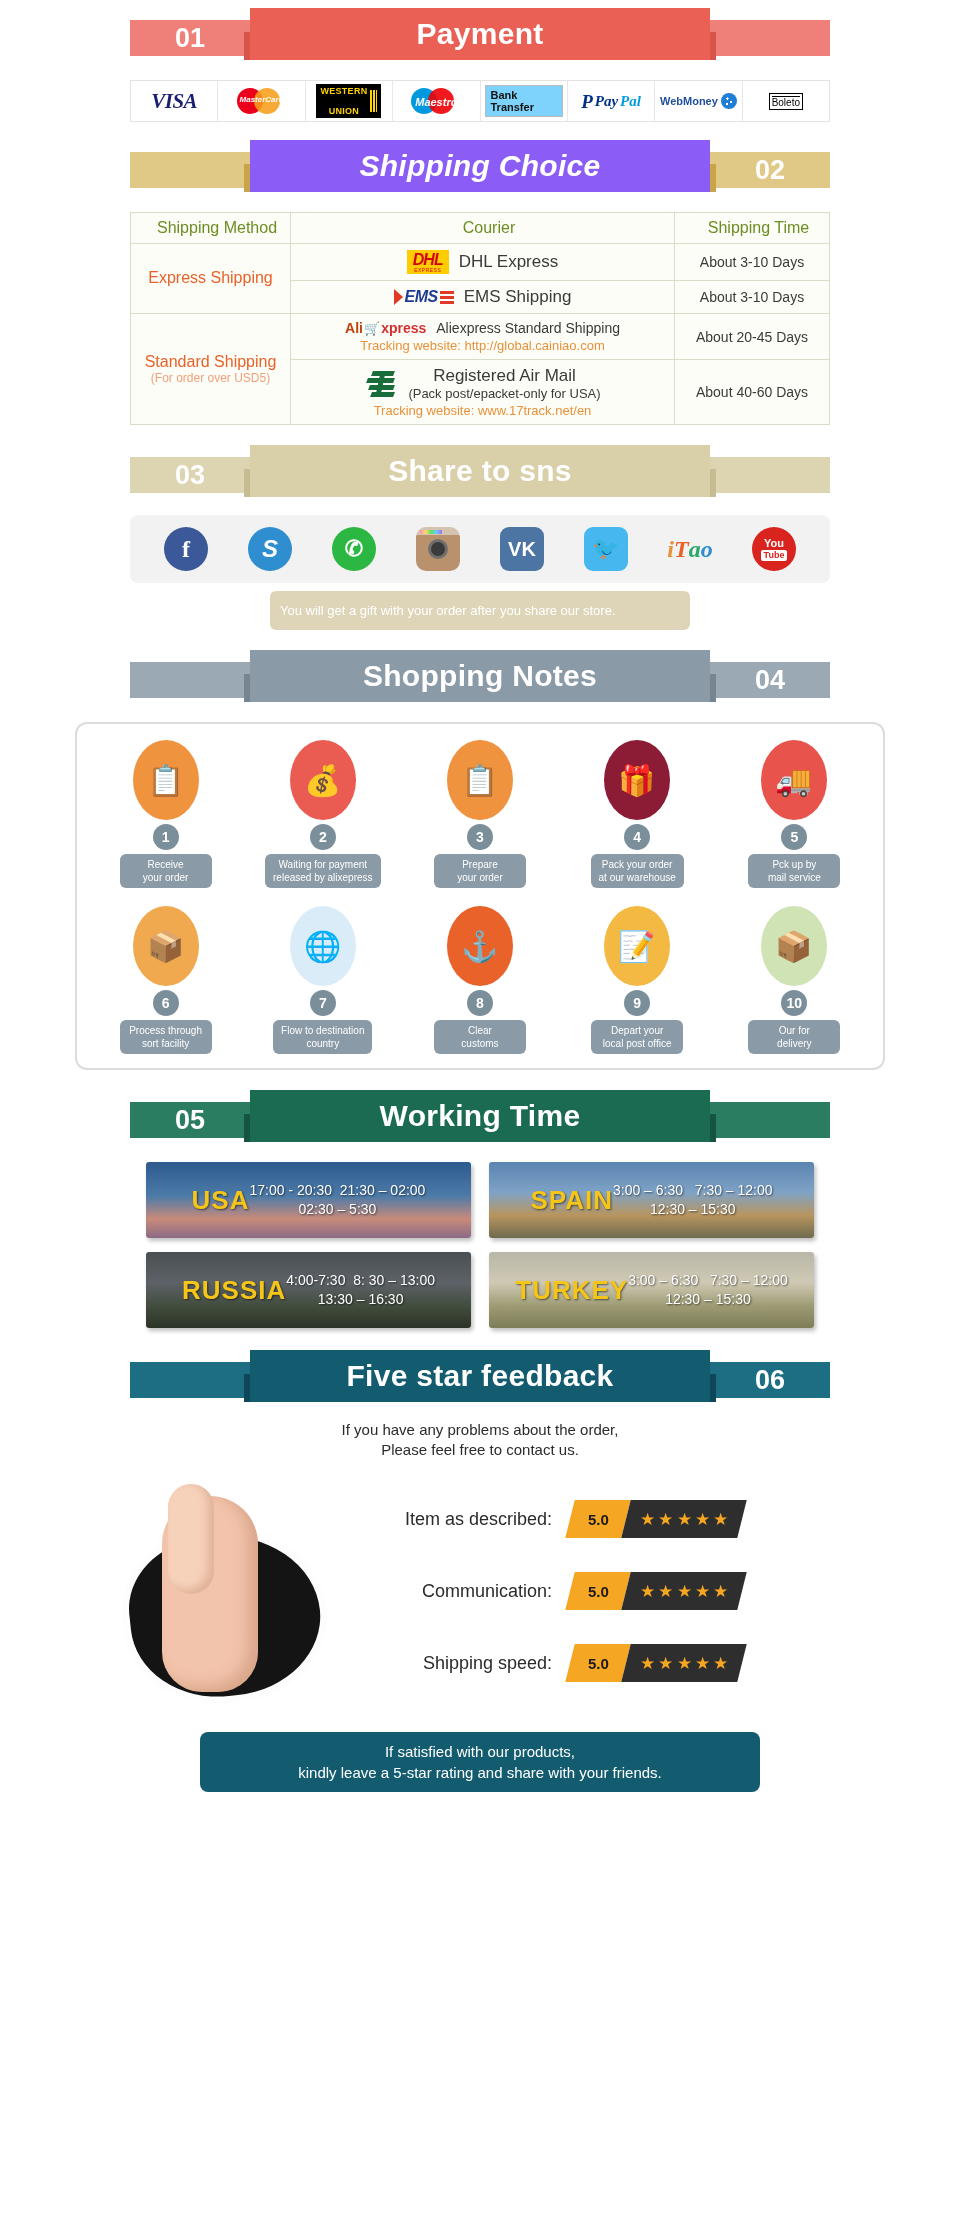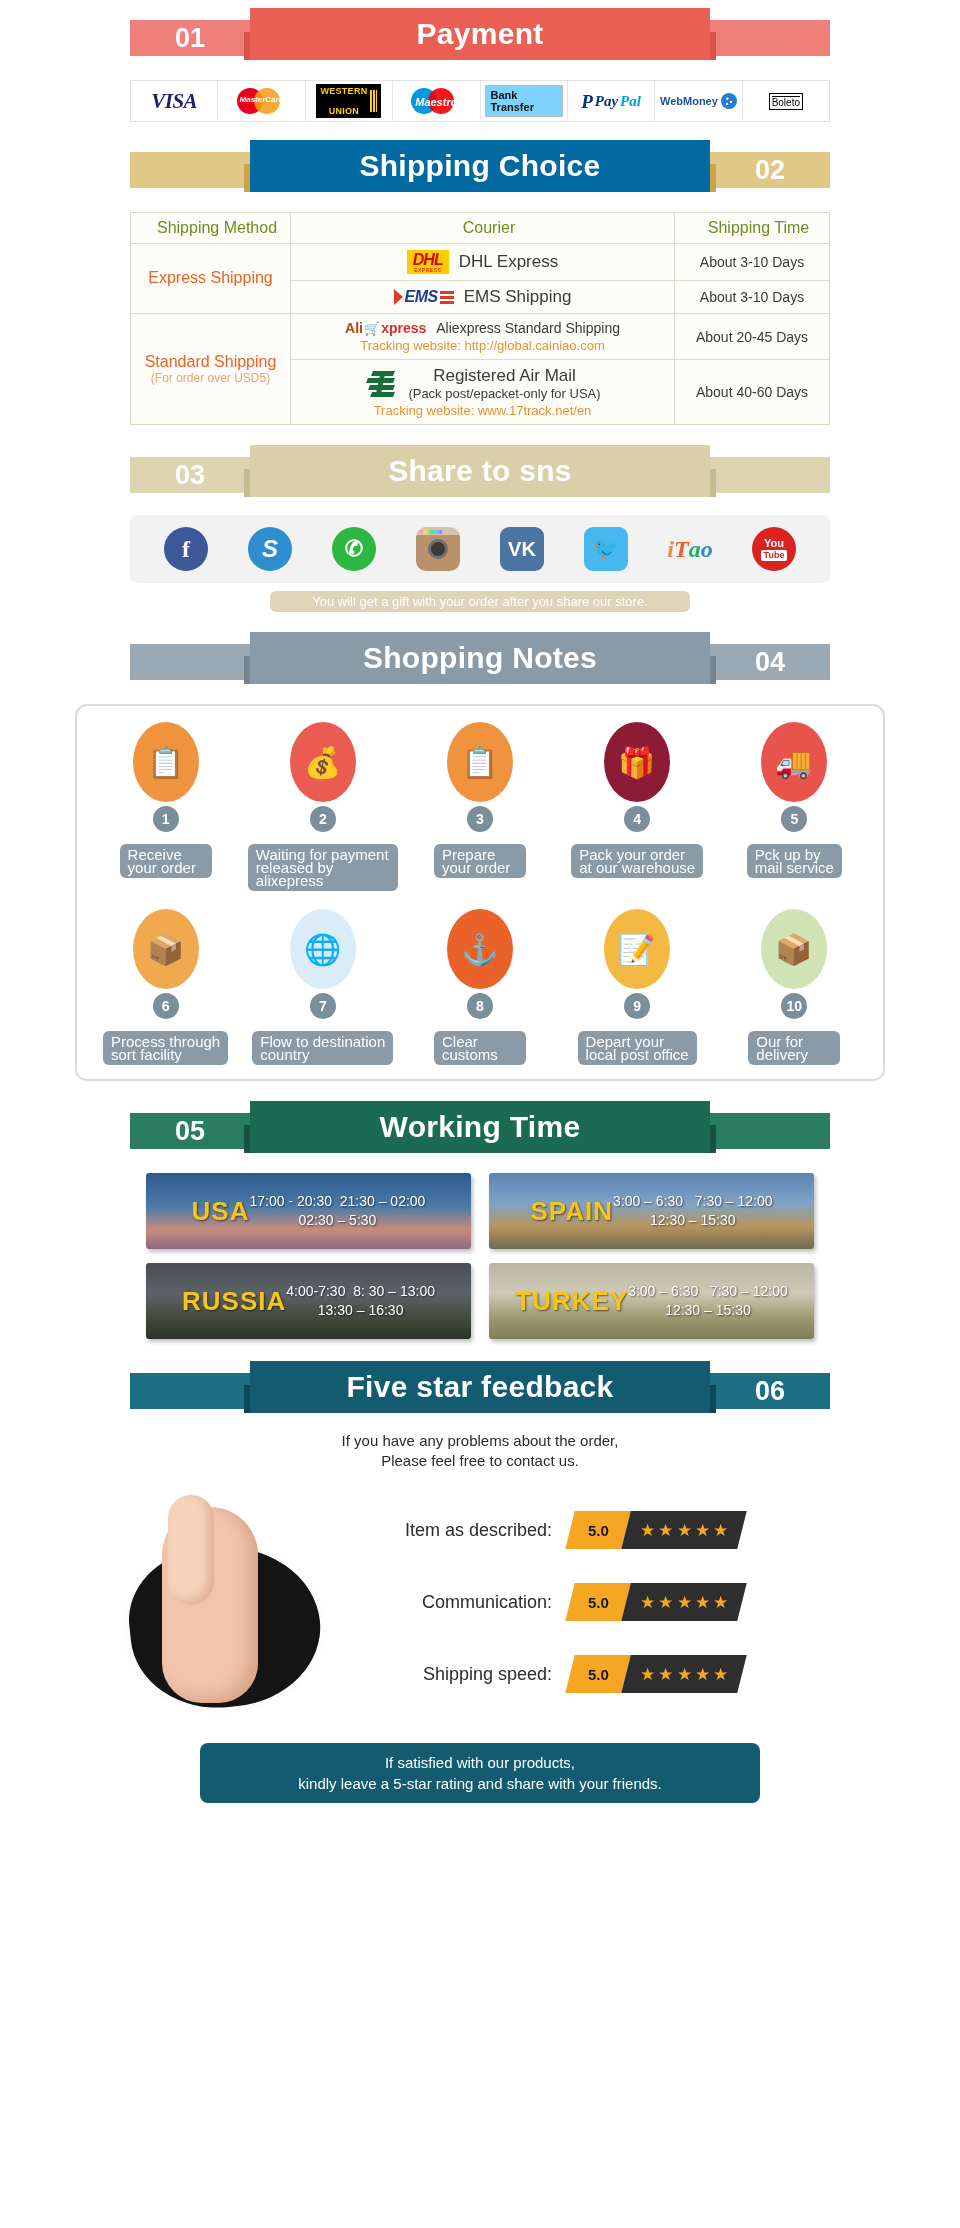--- a/index.html
+++ b/index.html
@@ -154,40 +154,40 @@
                   font-style: italic; font-size: 24px; color: #e8913a; }
   .sns-ico.itao .t { color: #e8622a; }
   .sns-ico.itao .a { color: #2aa86a; }
   .sns-ico.itao .o { color: #2e8ed0; }
   .sns-ico.yt { background: #d9231f; border-radius: 50%; flex-direction: column;
                 font-size: 11px; line-height: 11px; }
   .sns-ico.yt .tube { background: #fff; color: #d9231f; font-size: 9px;
                       padding: 0 3px; border-radius: 2px; margin-top: 1px; }
   .sns-note {
     width: 420px; margin: 8px auto 0; background: #ded5b8; color: #fff;
-    border-radius: 6px; text-align: center; font-size: 13px; padding: 3px 10px;
+    border-radius: 6px; font-size: 13px; padding: 12px 10px;
   }
 
   
   .notes-box {
     width: 810px; margin: 14px auto 0; border: 2px solid #dcdcdc;
     border-radius: 12px; padding: 16px 10px 14px;
   }
   .notes-row { display: flex; justify-content: space-around; align-items: flex-start; }
   .notes-row + .notes-row { margin-top: 18px; }
   .note-item { width: 150px; display: flex; flex-direction: column; align-items: center; }
   .note-circle { width: 66px; height: 80px; border-radius: 50%;
                  display: flex; align-items: center; justify-content: center;
                  font-size: 30px; color: #fff; overflow: hidden; position: relative; }
   .note-num { width: 26px; height: 26px; border-radius: 50%; background: #7b8f9b;
               color: #fff; font-size: 14px; font-weight: bold; margin-top: 4px;
               display: flex; align-items: center; justify-content: center; }
   .note-label {
-    margin-top: 12px; background: #8a9aa6; color: #fff; border-radius: 6px;
-    font-size: 15px; line-height: 13px; 
+    margin-top: 4px; background: #8a9aa6; color: #fff; border-radius: 6px;
+    font-size: 10px; line-height: 13px; text-align: center;
     padding: 4px 8px; min-width: 92px;
   }
 
   
   .wt-grid { width: 700px; margin: 14px auto 0; display: flex; flex-wrap: wrap;
              justify-content: center; gap: 14px 18px; }
   .wt-card { width: 325px; height: 76px; border-radius: 3px; position: relative;
              overflow: hidden; box-shadow: 2px 3px 4px rgba(0,0,0,.25);
              display: flex; flex-direction: row; align-items: center;
              justify-content: center; }
@@ -296,21 +296,21 @@
           <div class="bl">Boleto</div>
         </span>
       </div>
     </div>
   </div>
 
   <div style="margin-top:14px;">
     <div class="ribbon-wrap" id="rb-shipping">
         <div class="rb-tail left" style="background:#e0c887"></div>
         <div class="rb-tail right" style="background:#e0c887"></div>
-        <div class="rb-main" style="background:#0369a1;box-shadow: -18px 12px 0 -12px #c9a449, 18px 12px 0 -12px #c9a449;">
+        <div class="rb-main" style="background:#8b5cf6;box-shadow: -18px 12px 0 -12px #c9a449, 18px 12px 0 -12px #c9a449; font-style: italic;">
           <span class="rb-title">Shipping Choice</span>
         </div>
         <div class="rb-num right">02</div>
       </div>
 
     <table class="ship-table">
       <tbody>
           <tr>
         <th class="col-method">
           <span class="th-txt">Shipping Method</span>

